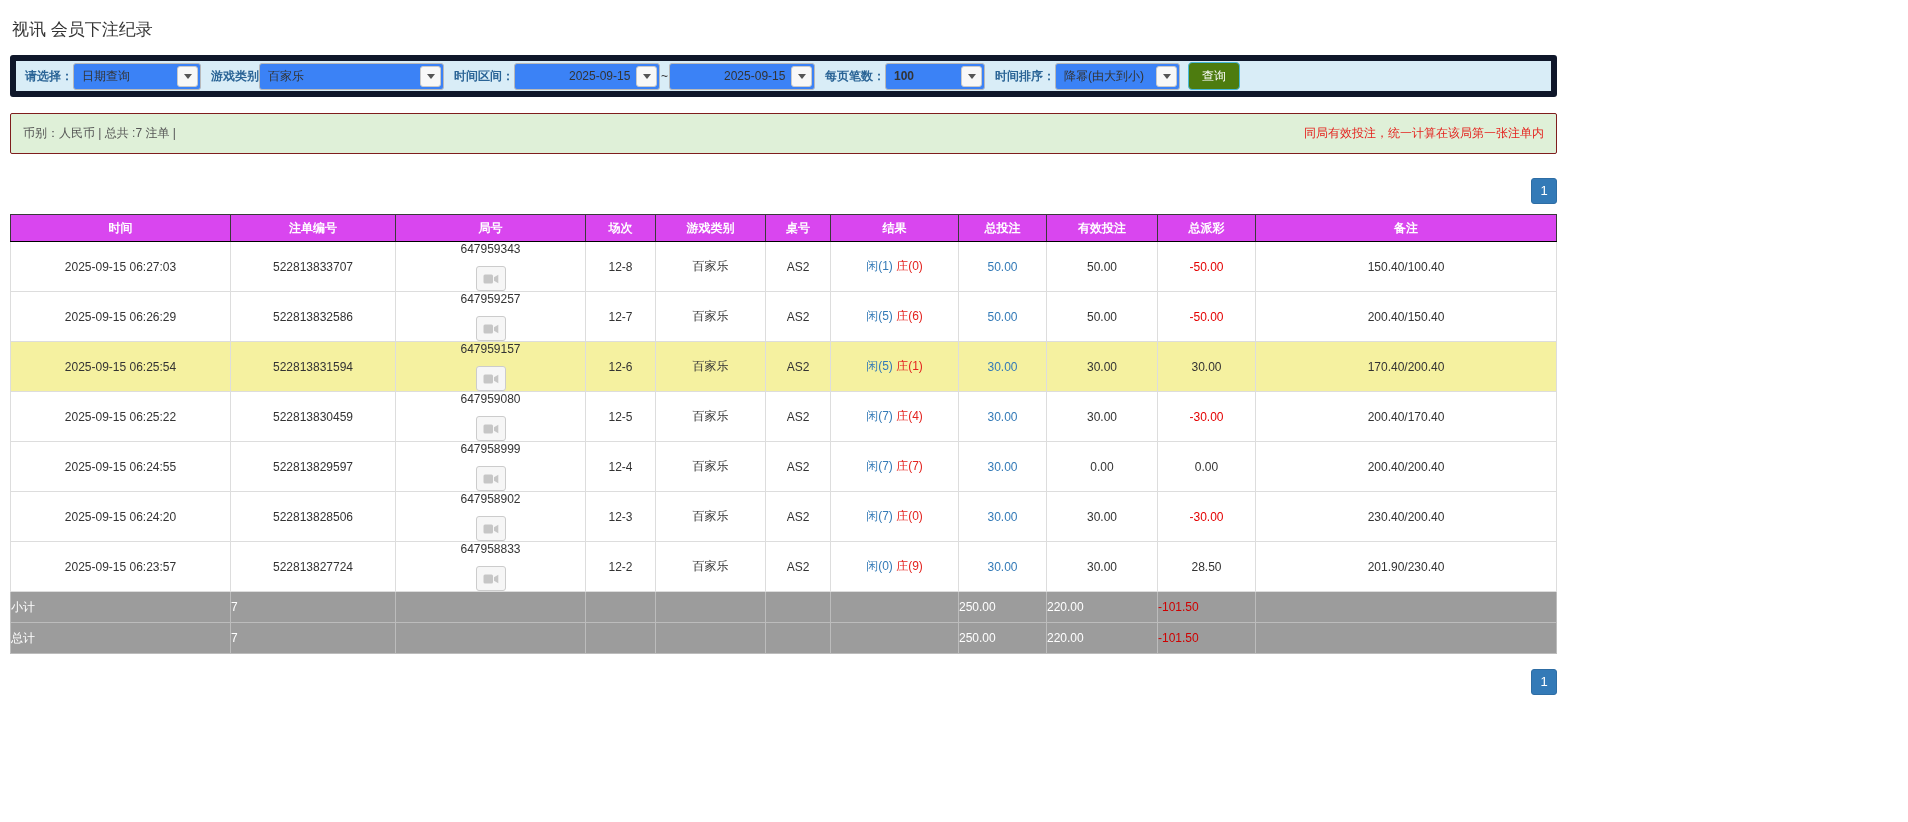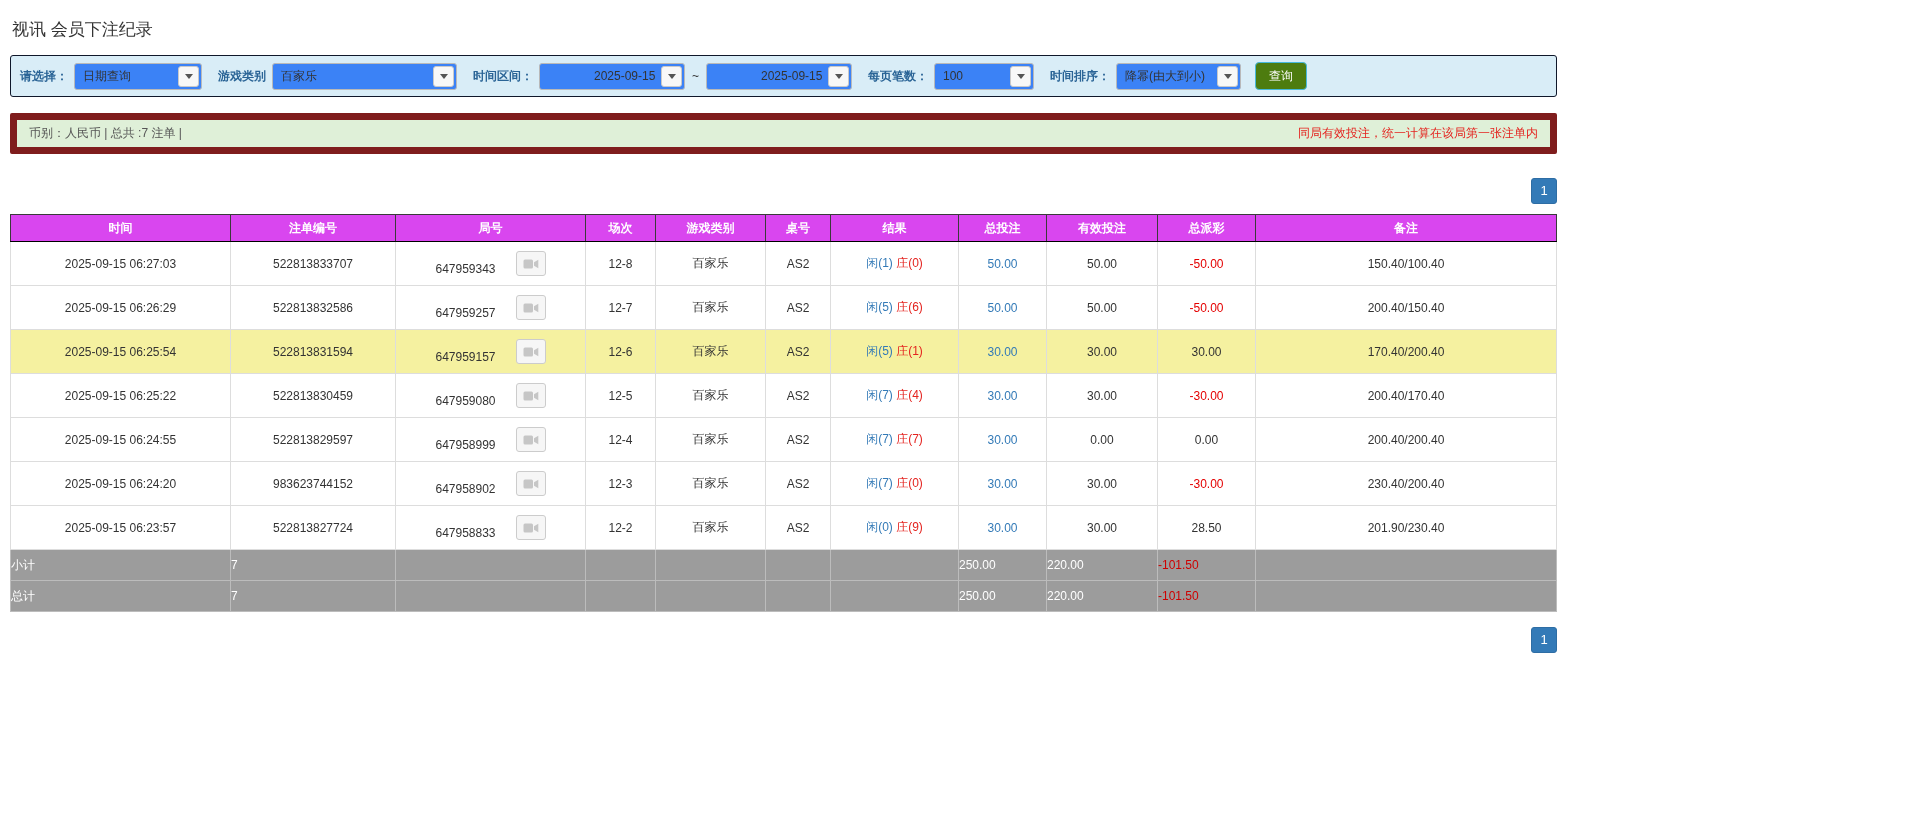--- a/index.html
+++ b/index.html
@@ -9,52 +9,52 @@
     font-family: "Liberation Sans", "DejaVu Sans", sans-serif;
     font-size: 12px; color: #333;
     overflow: hidden;
   }
   .content { width: 1547px; margin-left: 10px; }
 
   .page-title { font-size: 17px; color: #333; padding: 18px 0 14px 2px; font-weight: normal; }
 
   
   .filter-bar {
-    background: #d9edf7; border: 1px solid #0f172a; border-radius: 3px;
-    padding: 7px 9px; display: flex; align-items: center; gap: 6px;
+    background: #d9edf7; border: 6px solid #0f172a; border-radius: 3px;
+    padding: 7px 9px; display: flex; align-items: center; 
     height: 42px;
   }
   .f-label { color: #2a6496; font-weight: bold; white-space: nowrap; }
   .f-label.spaced { margin-left: 10px; }
   .select {
     background: #3b82f6; border: 1px solid #b9b9b9; border-radius: 3px;
     height: 27px; display: flex; align-items: center; cursor: pointer;
   }
   .select .txt { padding: 0 8px; flex: 1; color: #333; text-align: left; white-space: nowrap; overflow: hidden; }
   .select .caret-box {
     width: 21px; height: 21px; margin-right: 2px; flex: 0 0 auto;
     border: 1px solid #c9c9c9; border-radius: 3px; background: #f8f8f8;
     display: flex; align-items: center; justify-content: center;
   }
   .caret { width: 0; height: 0; border-left: 4px solid transparent; border-right: 4px solid transparent; border-top: 5px solid #555; }
   .w-select1 { width: 128px; }
   .w-game   { width: 185px; }
   .w-date   { width: 146px; padding-left: 46px; }
-  .w-size   { width: 100px; }
+  .w-size   { width: 100px; font-weight: bold; }
   .w-sort   { width: 125px; }
   .tilde { color: #333; padding: 0 1px; }
   .search-btn {
     margin-left: 8px; height: 28px; padding: 0 13px;
     background: #4d7c0f; color: #fff; border: 1px solid #46b8da; border-radius: 4px;
     font-size: 12px; cursor: pointer;
   }
 
   
   .summary-bar {
-    margin-top: 16px; background: #dff0d8; border: 7px solid #7f1d1d; border-radius: 2px;
+    margin-top: 16px; background: #dff0d8; border: 1px solid #7f1d1d; border-radius: 2px;
     height: 41px; padding: 0 12px; display: flex; align-items: center; justify-content: space-between;
   }
   .summary-left { color: #555; }
   .summary-right { color: #e4231f; }
 
   
   .pager { text-align: right; }
   .pager.top { margin: 24px 0 10px; }
   .pager.bottom { margin: 15px 0 10px; }
   .page-btn {
@@ -71,21 +71,21 @@
   col.c-payout { width: 98px; } col.c-note { width: auto; }
   thead th {
     background: #d946ef; color: #fff; font-weight: bold; font-size: 12px;
     height: 27px; border: 1px solid #3a3a3a; border-bottom: 1px solid #000; text-align: center;
   }
   tbody td {
     background: #fff; border: 1px solid #ddd; height: 44px;
     text-align: center; font-size: 12px; color: #333; vertical-align: middle;
   }
   tr.highlight td { background: #f5f1a0; }
-  .round-wrap { display: flex; align-items: flex-end; justify-content: center; gap: 20px; }
+  .round-wrap { display: flex; align-items: center; justify-content: center; gap: 10px; flex-direction: column; }
   .replay-btn {
     width: 30px; height: 25px; background: #f6f6f6; border: 1px solid #ccc; border-radius: 3px;
     display: inline-flex; align-items: center; justify-content: center; cursor: pointer;
   }
   .player { color: #337ab7; }
   .banker { color: #e4231f; }
   .totalbet-cell { color: #337ab7; }
   .payout-cell.neg { color: #e40000; }
   tr.sumrow td {
     background: #9c9c9c; color: #fff; height: 31px; border: 1px solid #bcbcbc;
@@ -315,21 +315,21 @@
       <span class="player">闲(7)</span>
       <span class="banker">庄(7)</span>
     </td>
     <td class="totalbet-cell">30.00</td>
     <td>0.00</td>
     <td class="payout-cell">0.00</td>
     <td>200.40/200.40</td>
   </tr>
         <tr>
     <td>2025-09-15 06:24:20</td>
-    <td>983623744152</td>
+    <td>522813828506</td>
     <td>
       <span class="round-wrap">
         <span>647958902</span>
         <span class="replay-btn">
           <svg width="16" height="12" viewBox="0 0 16 12">
             <rect x="0.5" y="1.5" width="9.5" height="9" rx="1.5" fill="#c6c6c6"></rect>
             <path d="M11 4.2 L15.3 1.8 V10.2 L11 7.8 Z" fill="#c6c6c6"></path>
           </svg>
         </span>
       </span>

